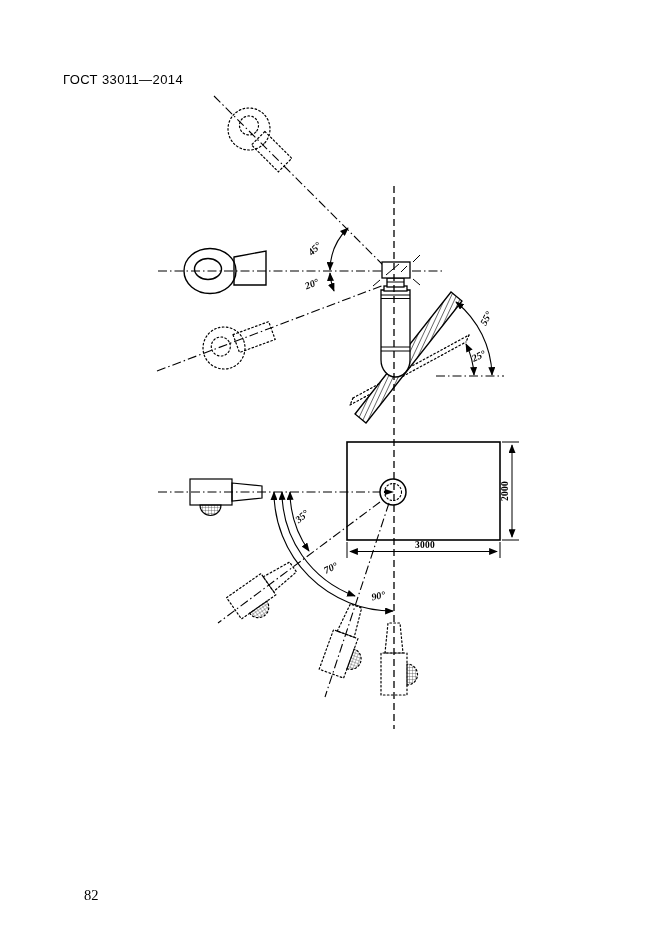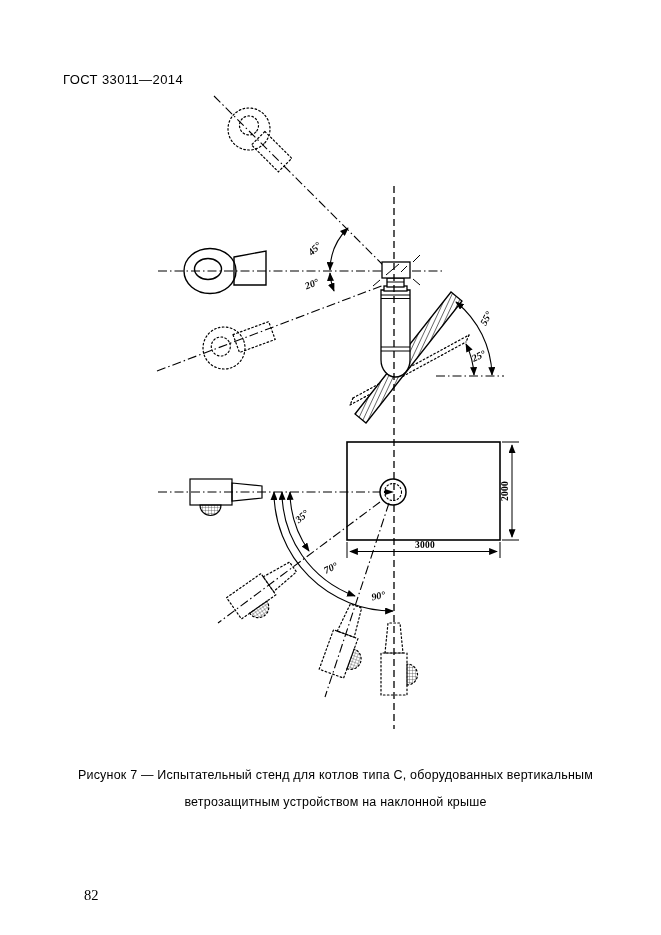--- a/index.html
+++ b/index.html
@@ -162,19 +162,15 @@
         <line x1="502" y1="442" x2="519" y2="442"></line>
         <line x1="502" y1="540" x2="519" y2="540"></line>
         <line x1="512" y1="445" x2="512" y2="537" marker-start="url(#arr)" marker-end="url(#arr)"></line>
         <text class="dim" transform="translate(508,491) rotate(-90)" text-anchor="middle" stroke="none">2000</text>
       </g>
     </g>
 
     <line x1="394" y1="186" x2="394" y2="729" stroke="#000" stroke-width="1.3" stroke-dasharray="7 4"></line>
   </svg>
 
-  <div class="caption">
-    <div>Рисунок 7 — Испытательный стенд для котлов типа С, оборудованных вертикальным</div>
-    <div>ветрозащитным устройством на наклонной крыше</div>
-  </div>
 
   <div class="page-num">82</div>
 </div>
 
 </body></html>

